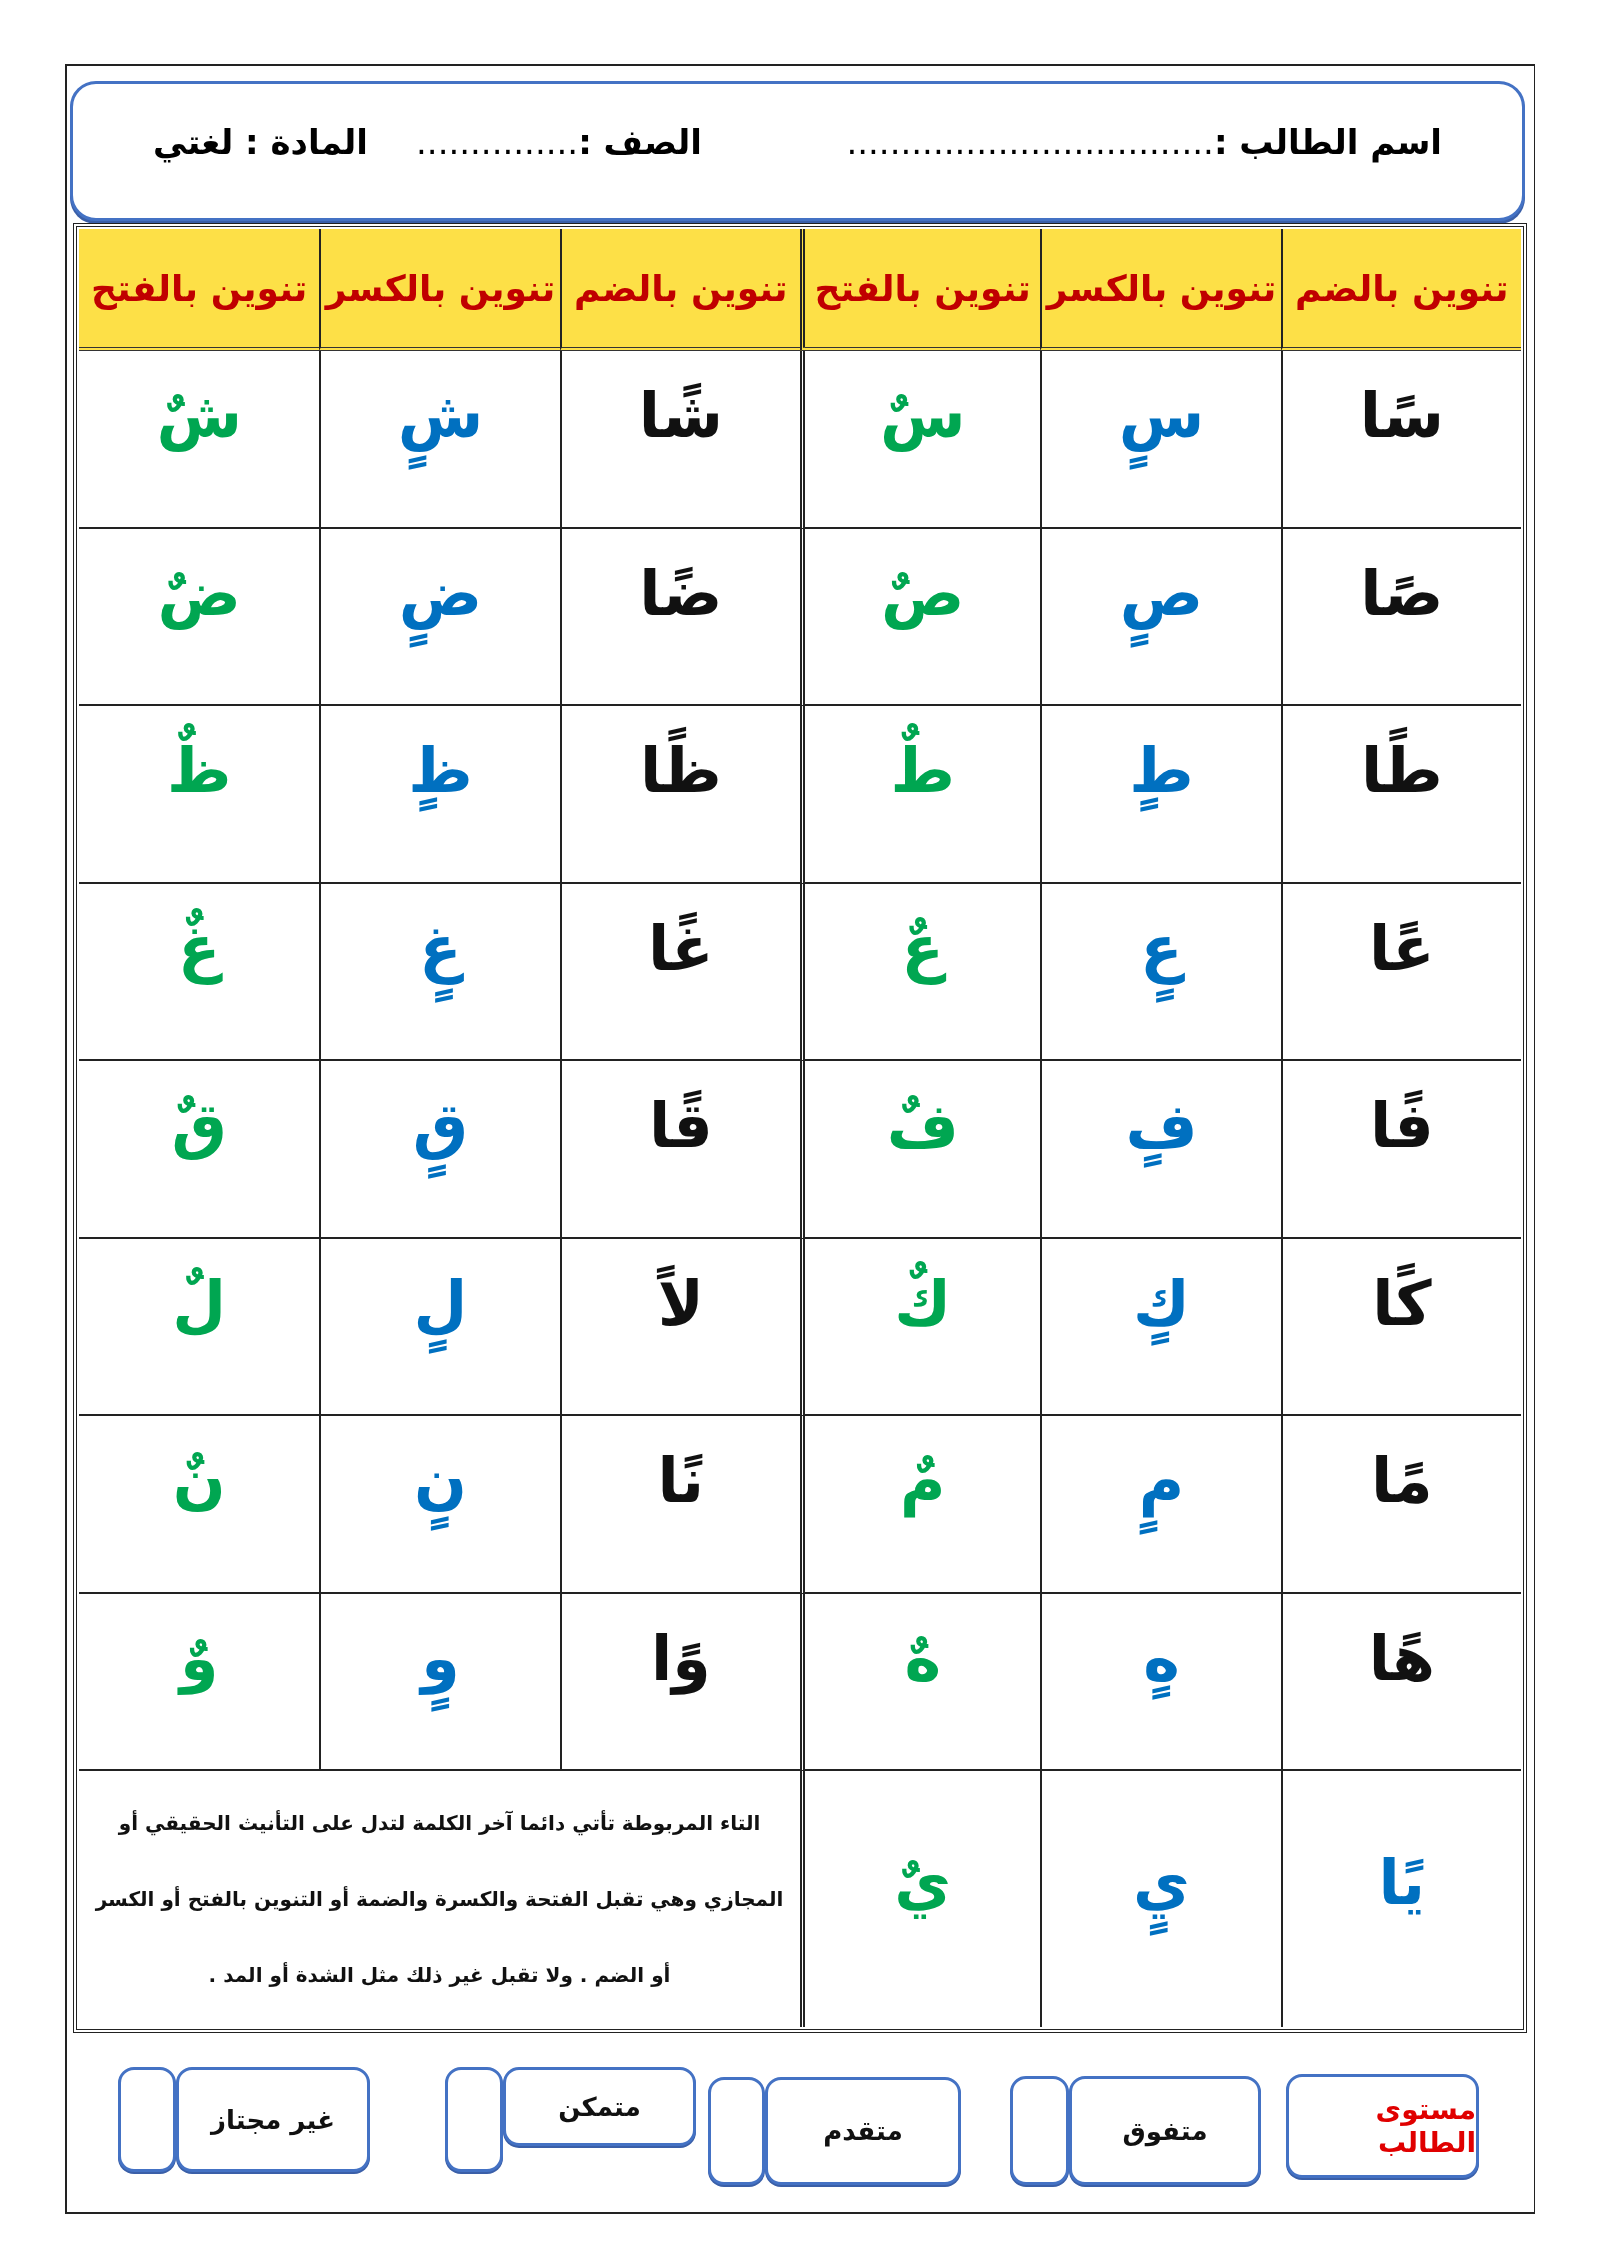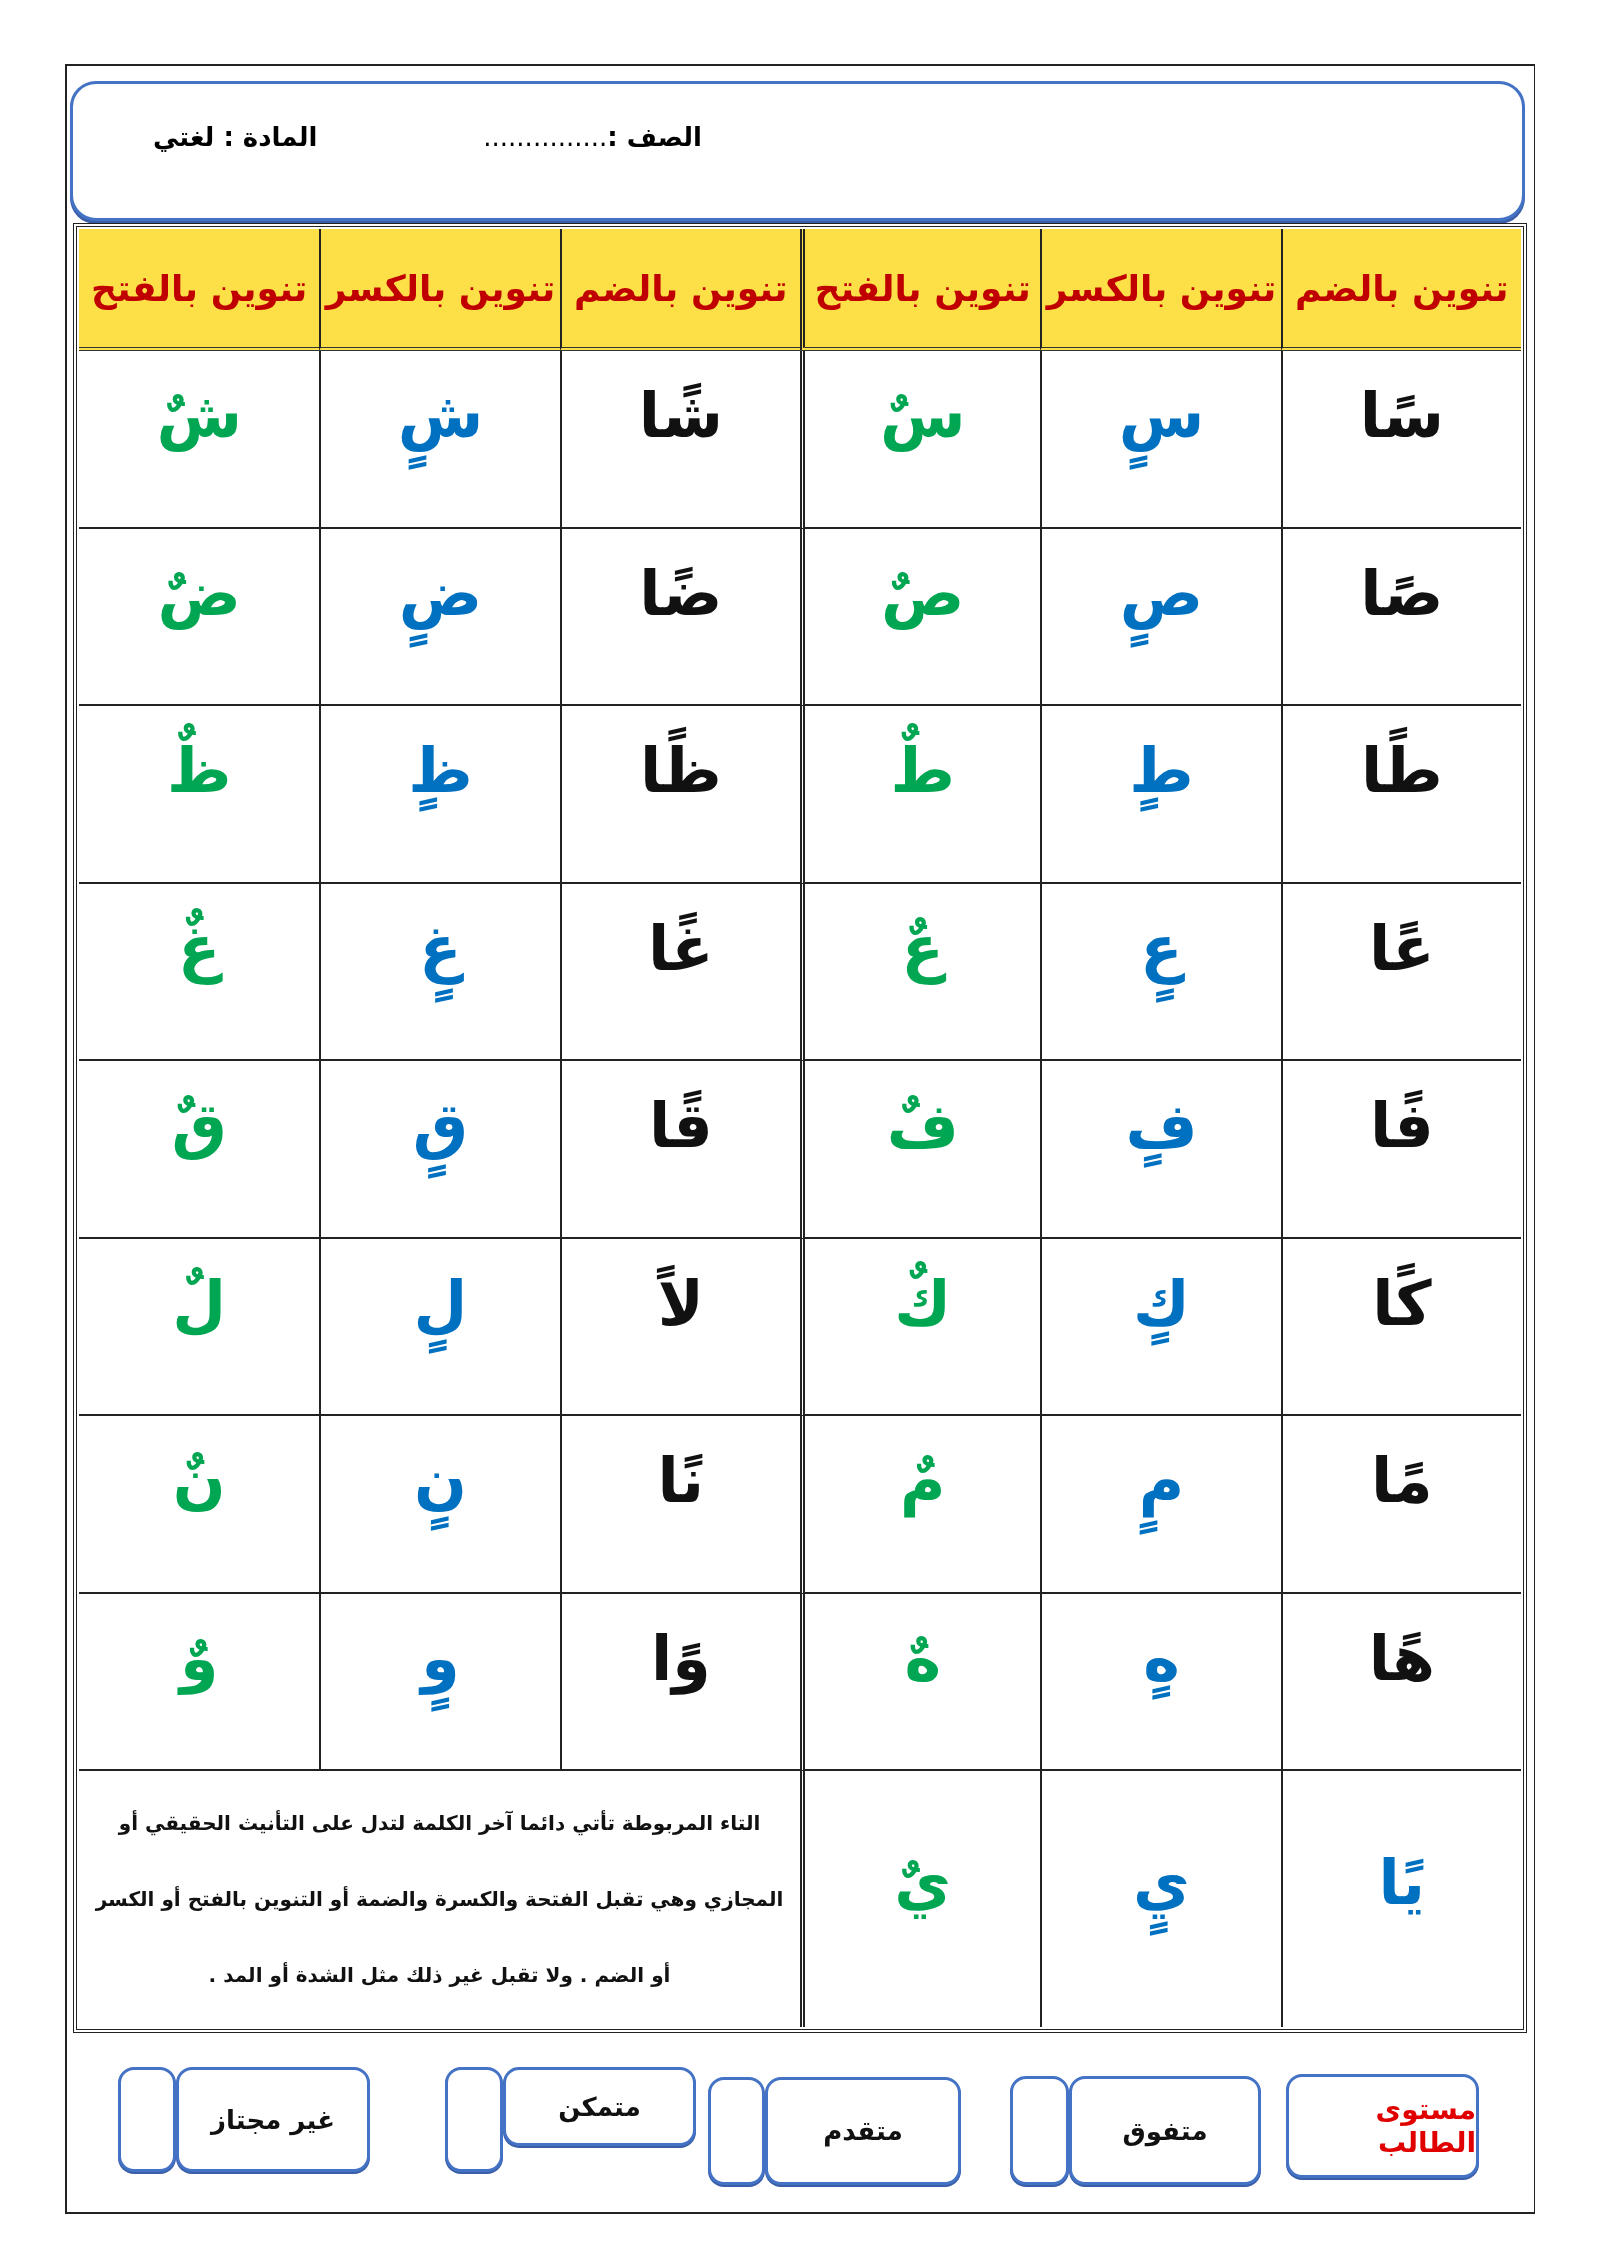--- a/index.html
+++ b/index.html
@@ -3,21 +3,21 @@
 <meta charset="utf-8">
 <style>
   html, body { margin: 0; padding: 0; background: #ffffff; }
   body { width: 1600px; height: 2263px; position: relative; overflow: hidden;
          font-family: "DejaVu Sans", sans-serif; }
   .frame { position: absolute; left: 65px; top: 64px; width: 1470px; height: 2150px;
            border: 2px solid #222; border-right-width: 1px; box-sizing: border-box; }
   .header-box { position: absolute; left: 70px; top: 81px; width: 1455px; height: 140px;
                 border: 3px solid #4472c4; border-radius: 26px; box-sizing: border-box;
                 background: #fff; box-shadow: 0 3px 0 #3a5fa8; }
-  .hdr-text { position: absolute; top: 38px; font-size: 26px; font-weight: bold; color: #000;
+  .hdr-text { position: absolute; top: 38px; font-size: 34px; font-weight: bold; color: #000;
               direction: rtl; white-space: nowrap; }
   .hdr-name { right: 80px; }
   .hdr-class { right: 820px; }
   .hdr-subject { left: 80px; }
   .dots { letter-spacing: 2px; font-weight: normal; }
 
   .tbl { position: absolute; left: 73px; top: 223px; width: 1454px; height: 1810px;
          border: 4px double #222; box-sizing: border-box; background: #fff; }
   .grid { position: absolute; left: 2px; top: 2px; right: 2px; bottom: 2px;
           display: grid;
@@ -44,20 +44,23 @@
          background: #fff; display: flex; align-items: center; justify-content: center;
          font-size: 26px; color: #111; box-shadow: 0 2px 0 #3a5fa8; direction: rtl; font-weight: bold; }
   .lvl.title { color: #e00000; font-weight: bold; font-size: 28px; }
 </style>
 </head>
 <body>
 
 <div class="frame"></div>
 
 <div class="header-box">
+  <div class="hdr-text hdr-name">
+    <span>اسم الطالب :</span><span class="dots">..................................</span>
+  </div>
   <div class="hdr-text hdr-class">
     <span>الصف :</span><span class="dots">...............</span>
   </div>
   <div class="hdr-text hdr-subject">
     <span>المادة :</span>
     <span>لغتي</span>
   </div>
 </div>
 
 <div class="tbl">

